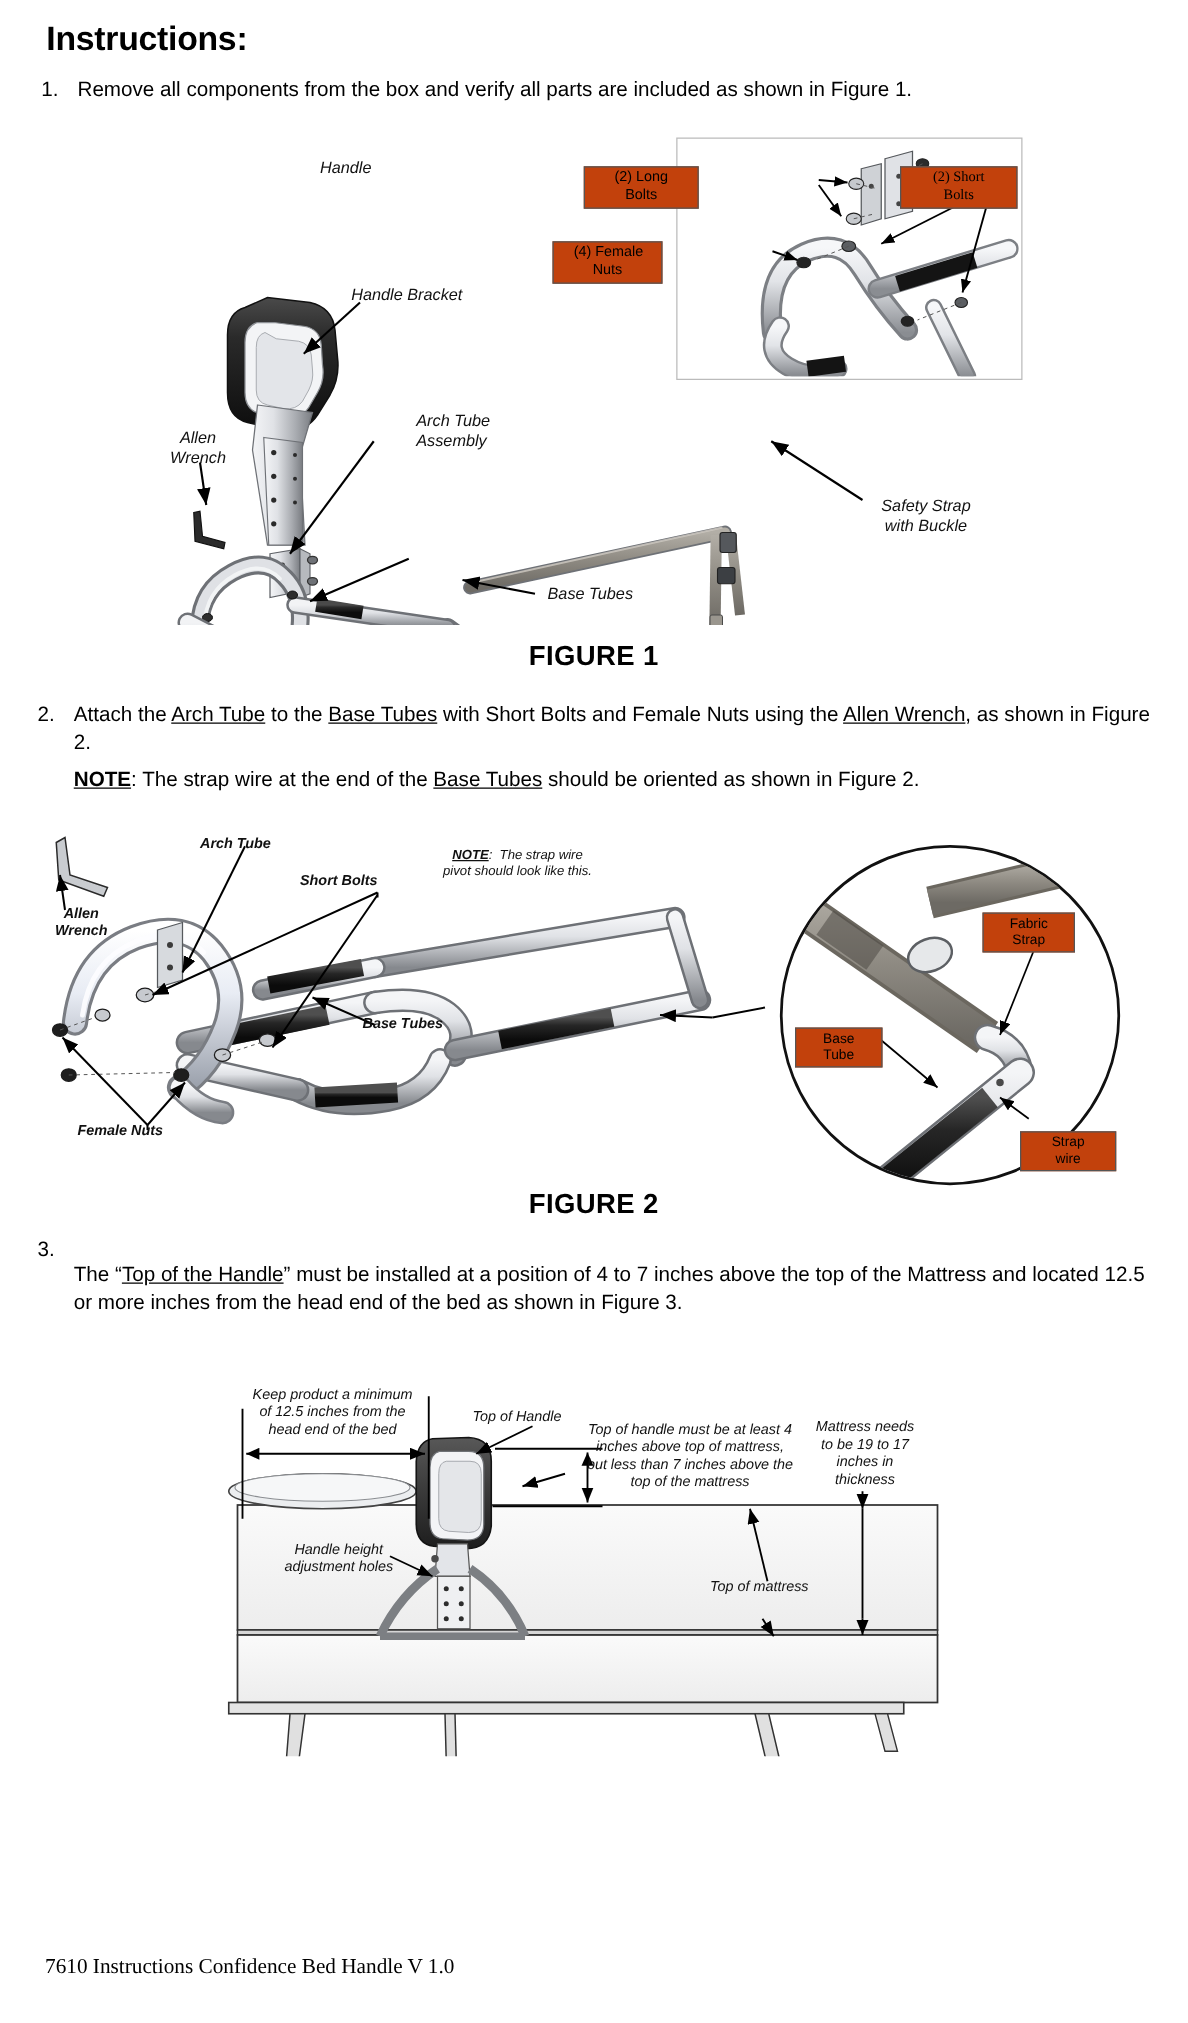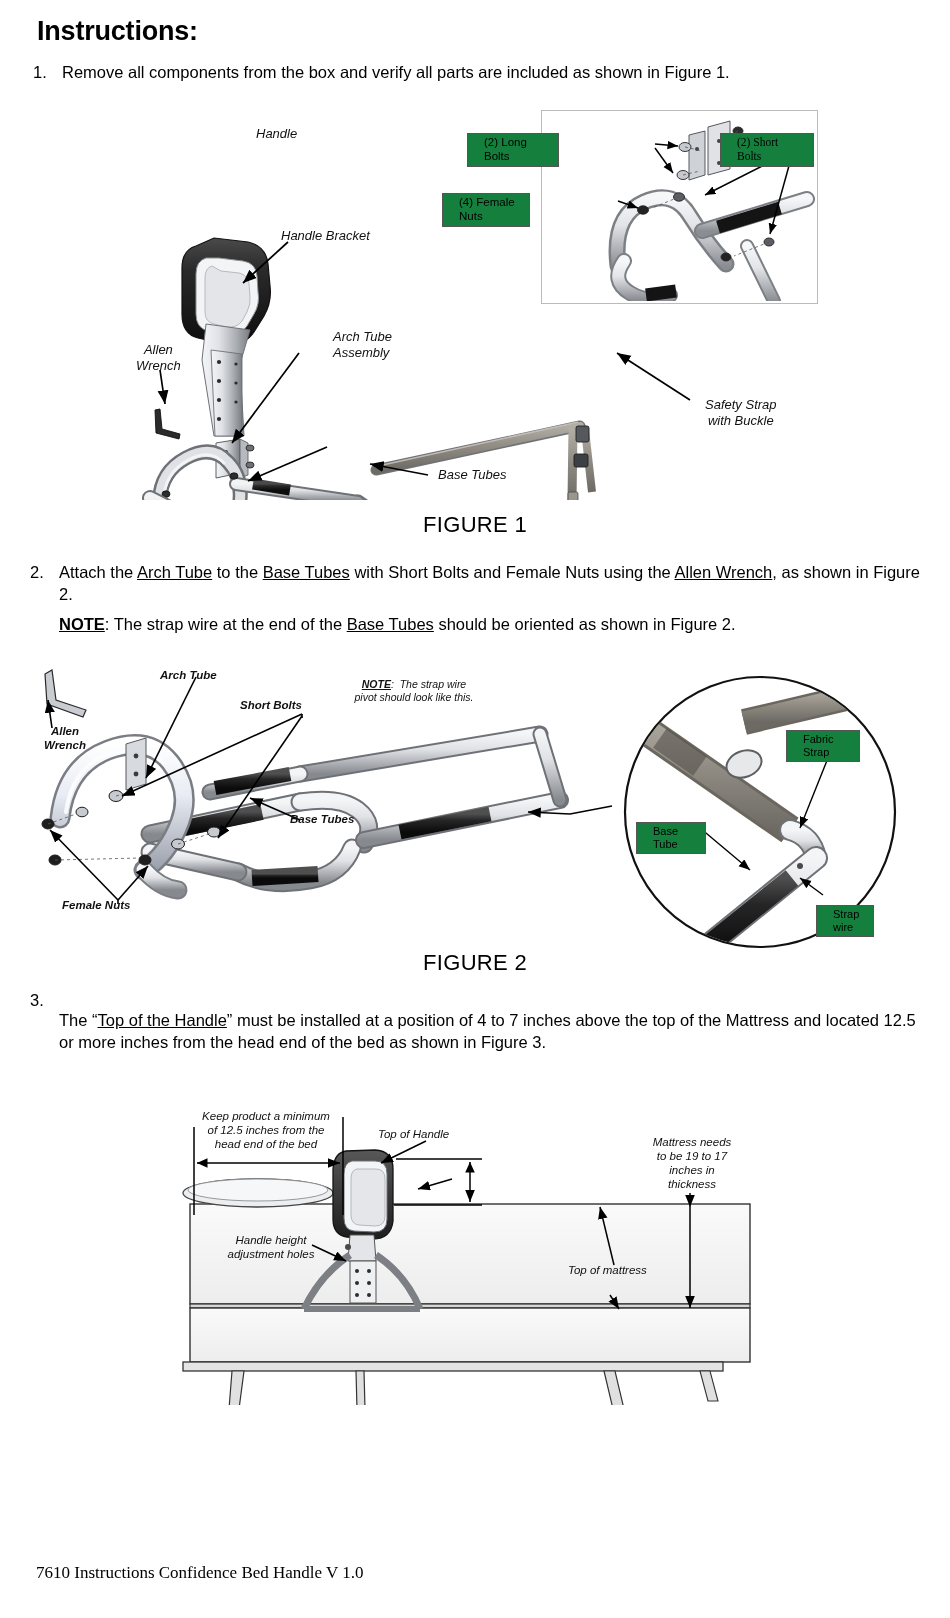--- a/index.html
+++ b/index.html
@@ -15,32 +15,32 @@
     font-size:27px;font-weight:bold;letter-spacing:-0.2px;
   }
 
   .step{position:absolute;font-size:16.5px;line-height:1.32;}
   .step .num{position:absolute;left:0;top:0;width:26px;}
   .step .body{margin-left:29px;}
   .u{text-decoration:underline;}
   .b{font-weight:bold;}
 
   .figcap{position:absolute;width:100%;text-align:center;
-    font-size:22px;font-weight:normal;letter-spacing:0.3px;}
+    font-size:22px;font-weight:bold;letter-spacing:0.3px;}
 
   .footer{position:absolute;left:36px;top:1563px;
     font-family:"Liberation Serif",serif;font-size:17px;}
 
   
   .fig{position:absolute;}
   .fig svg{display:block;}
   .lbl{position:absolute;font-family:"Liberation Sans",sans-serif;
     color:#111;line-height:1.22;white-space:pre;font-style:italic;}
-  .boxlbl{position:absolute;border:1px solid #555;background:#15803d;
-    font-size:11.5px;text-align:left;line-height:1.2;
+  .boxlbl{position:absolute;border:1px solid #555;background:#c2410c;
+    font-size:11.5px;text-align:center;line-height:1.2;
     padding:2px 16px;box-sizing:border-box;}
   .inset{position:absolute;border:1px solid #bbb;background:#fff;}
 </style>
 </head>
 <body>
 
 <div class="page">
 
   <h1 class="instructions">Instructions:</h1>
 
@@ -393,21 +393,21 @@
     <div class="lbl" style="left:44px;top:72px;font-size:11.5px;font-weight:600;text-align:center;">Allen
 Wrench</div>
     <div class="lbl" style="left:62px;top:246px;font-size:11.5px;font-weight:600;">Female Nuts</div>
     <div class="lbl" style="left:290px;top:160px;font-size:11.5px;font-weight:600;">Base Tubes</div>
 
     <div class="lbl" style="left:334px;top:26px;font-size:10.5px;text-align:center;width:160px;"><span class="b u">NOTE</span><span>:  The strap wire
 pivot should look like this.</span></div>
 
     <div class="boxlbl" style="left:786px;top:78px;width:74px;font-size:11px;">Fabric Strap</div>
     <div class="boxlbl" style="left:636px;top:170px;width:70px;font-size:11px;">Base Tube</div>
-    <div class="boxlbl" style="left:816px;top:253px;width:58px;font-size:11px;">Strap wire</div>
+    <div class="boxlbl" style="left:816px;top:253px;width:77px;font-size:11px;">Strap wire</div>
   </div>
 
   <div class="figcap" style="top:950px;">FIGURE 2</div>
 
   <div class="step" style="left:30px;top:990px;width:890px;">
     <span class="num">3.</span>
     <div class="body" style="margin-top:20px;"><span>The “</span><span class="u">Top of the Handle</span><span>” must be installed at a position of 4 to 7 inches above the top of the Mattress and located 12.5 or more inches from the head end of the bed as shown in Figure 3.</span></div>
   </div>
 
   <div class="fig" style="left:0px;top:1105px;width:950px;height:300px;">
@@ -492,20 +492,24 @@
         <path d="M690,102 L690,190"></path>
       </g>
     </svg>
 
     <div class="lbl" style="left:196px;top:4px;font-size:11.5px;text-align:center;width:140px;">Keep product a minimum
 of 12.5 inches from the
 head end of the bed</div>
     <div class="lbl" style="left:378px;top:22px;font-size:11.5px;">Top of Handle</div>
     <div class="lbl" style="left:222px;top:128px;font-size:11.5px;text-align:center;width:98px;">Handle height
 adjustment holes</div>
+    <div class="lbl" style="left:464px;top:32px;font-size:11.5px;text-align:center;width:176px;">Top of handle must be at least 4
+inches above top of mattress,
+but less than 7 inches above the
+top of the mattress</div>
     <div class="lbl" style="left:648px;top:30px;font-size:11.5px;text-align:center;width:88px;">Mattress needs
 to be 19 to 17
 inches in
 thickness</div>
     <div class="lbl" style="left:568px;top:158px;font-size:11.5px;">Top of mattress</div>
   </div>
 
 
   <div class="footer">7610 Instructions Confidence Bed Handle V 1.0</div>
 

